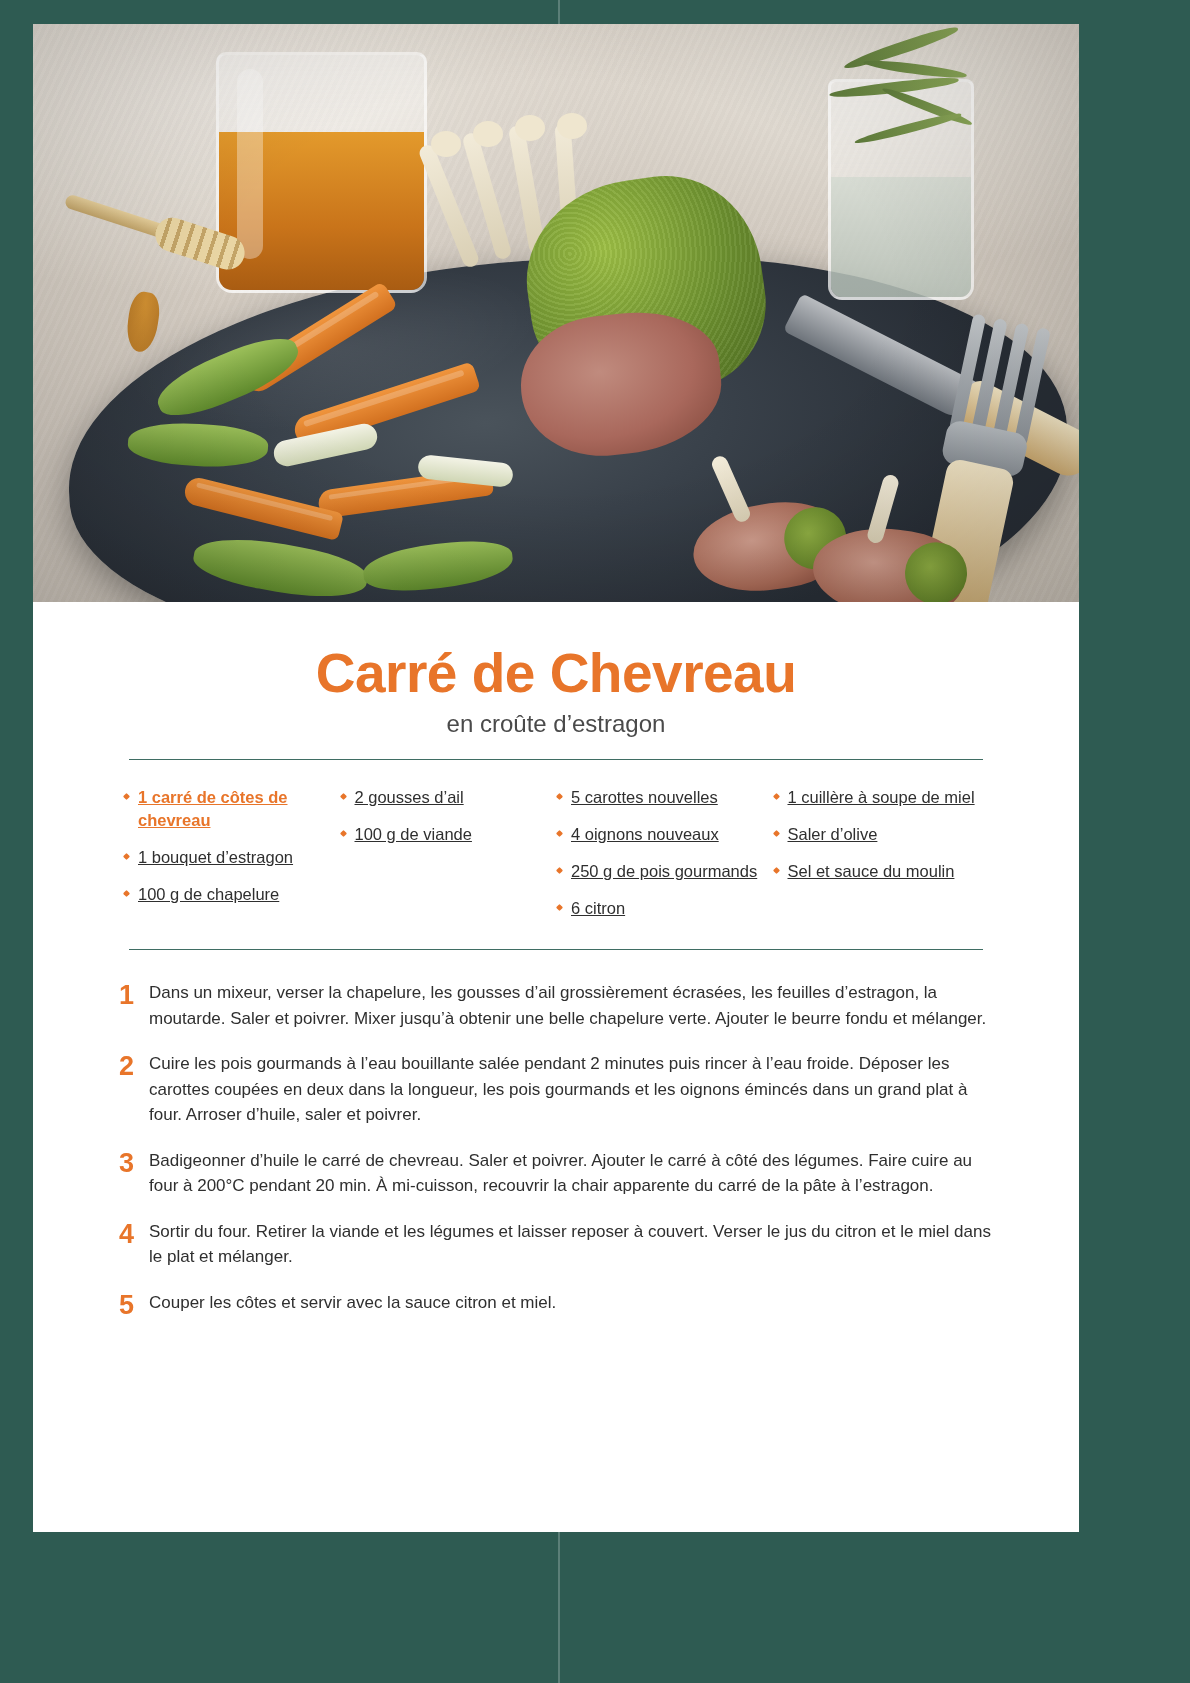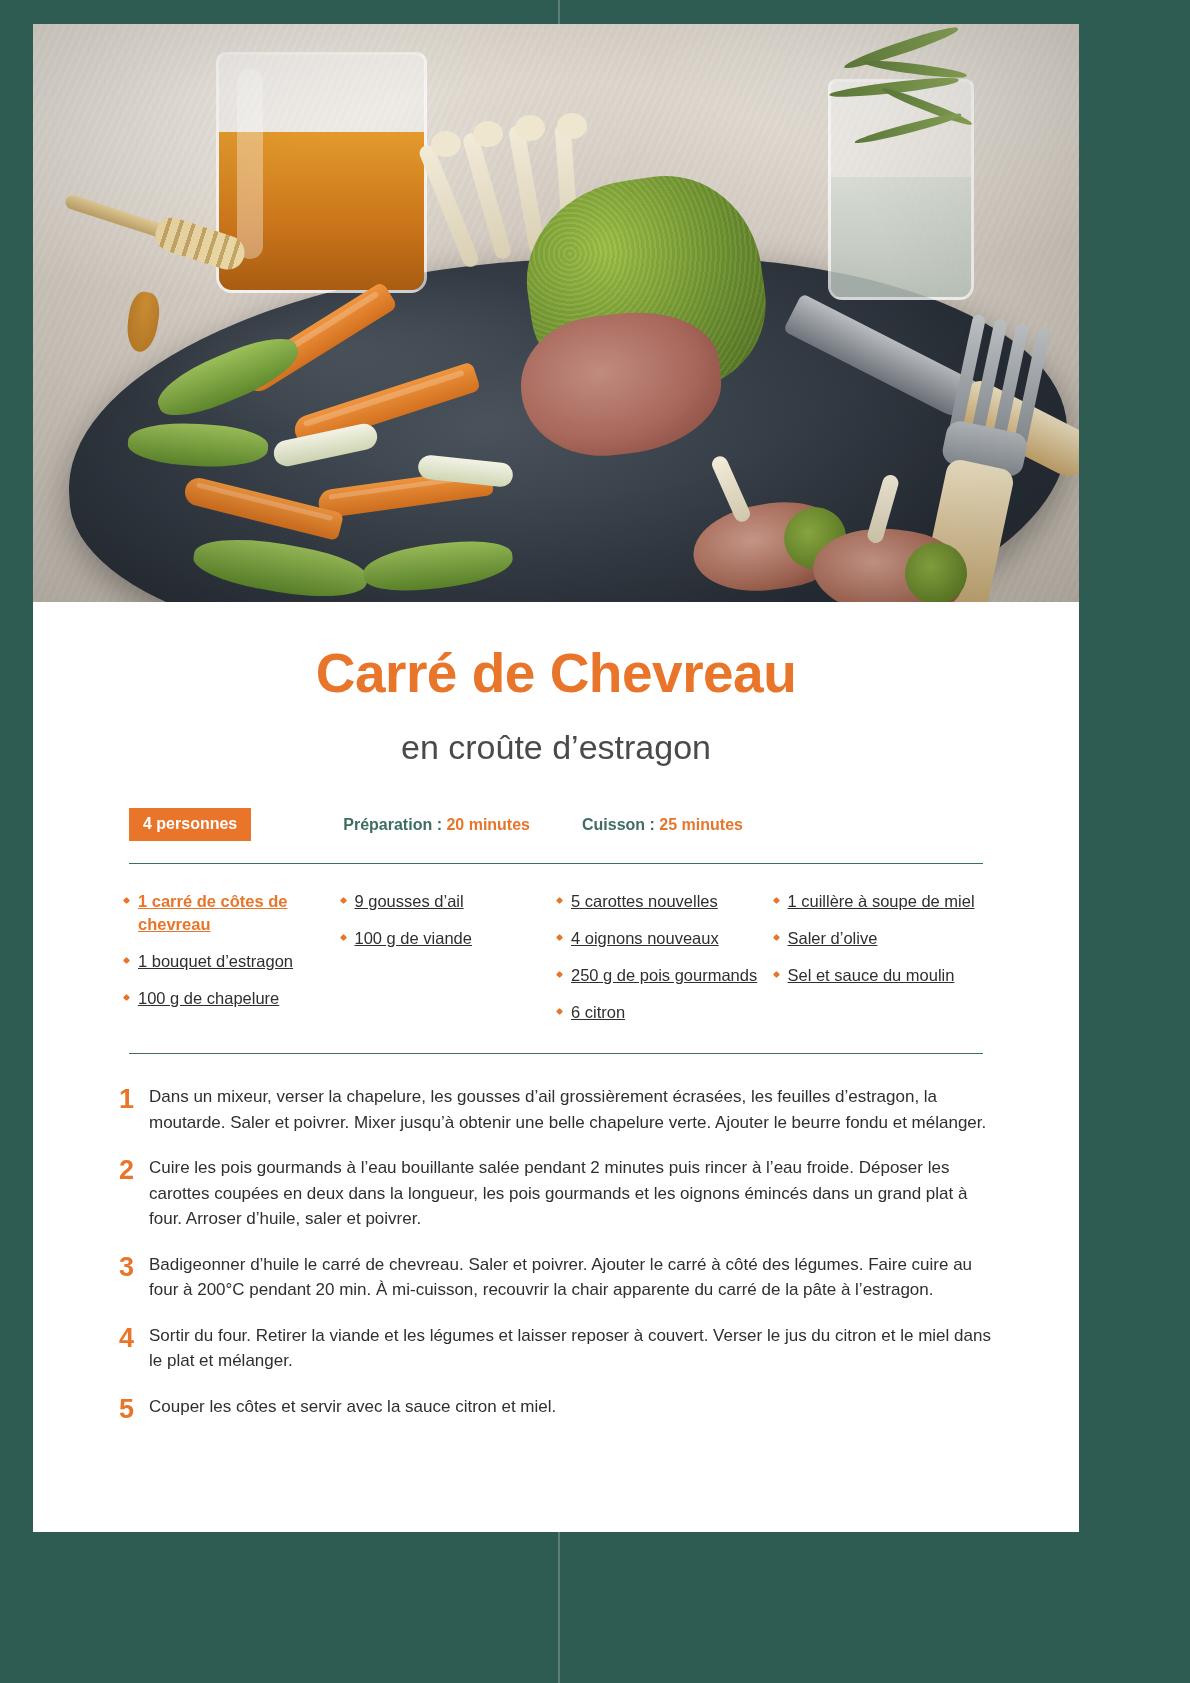--- a/index.html
+++ b/index.html
@@ -307,23 +307,23 @@
     padding-top: 44px;
   }
   .title-main {
     font-size: 55px;
     font-weight: bold;
     color: #e8752a;
     letter-spacing: -0.5px;
     line-height: 1;
   }
   .title-sub {
-    font-size: 34px;
+    font-size: 24px;
     color: #4a4a4a;
-    margin-top: 28px;
+    margin-top: 10px;
     line-height: 1.1;
   }
 
   
   .meta {
     display: flex;
     align-items: center;
     margin: 42px 0 0 0;
     padding: 0 96px 0 96px;
     gap: 0;
@@ -495,45 +495,34 @@
     <div class="onion" style="left:385px;top:435px;width:95px;height:24px;transform:rotate(6deg);"></div>
 
     <div class="photo-shade"></div>
   </div>
 
   <div class="titles">
     <div class="title-main">Carré de Chevreau</div>
     <div class="title-sub">en croûte d’estragon</div>
   </div>
 
-  <div class="meta">
-    <span class="badge">4 personnes</span>
-    <span class="meta-item meta-prep">
-      <span>Préparation :</span>
-      <span class="val">20 minutes</span>
-    </span>
-    <span class="meta-item meta-cook">
-      <span>Cuisson :</span>
-      <span class="val">25 minutes</span>
-    </span>
-  </div>
 
   <div class="rule"></div>
 
   <div class="ingredients">
     <div class="ing-col">
       <ul>
         <li class="hl">1 carré de côtes de chevreau</li>
         <li>1 bouquet d’estragon</li>
         <li>100 g de chapelure</li>
       </ul>
     </div>
     <div class="ing-col">
       <ul>
-        <li>9 gousses d’ail</li>
+        <li>2 gousses d’ail</li>
         <li>100 g de viande</li>
       </ul>
     </div>
     <div class="ing-col">
       <ul>
         <li>5 carottes nouvelles</li>
         <li>4 oignons nouveaux</li>
         <li>250 g de pois gourmands</li>
         <li>6 citron</li>
       </ul>

